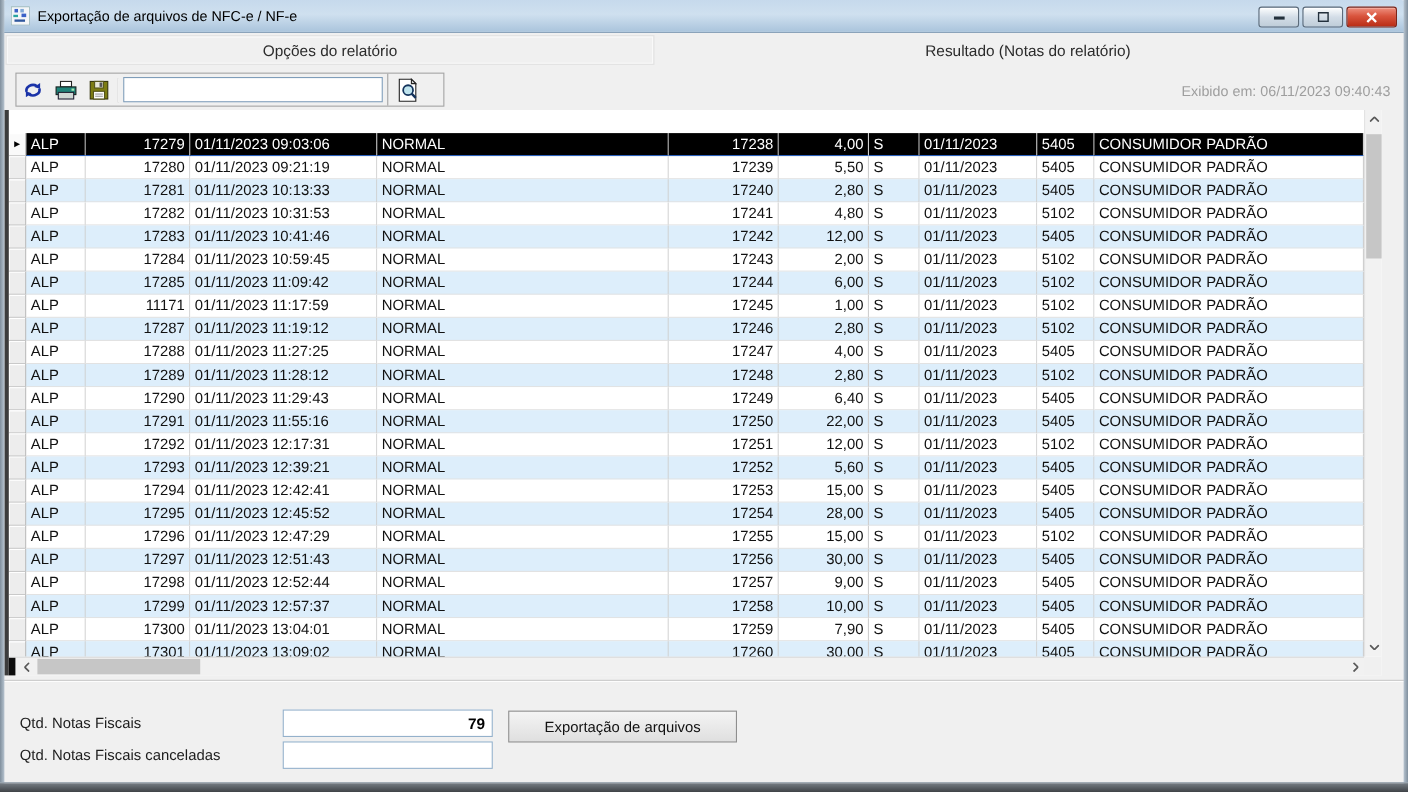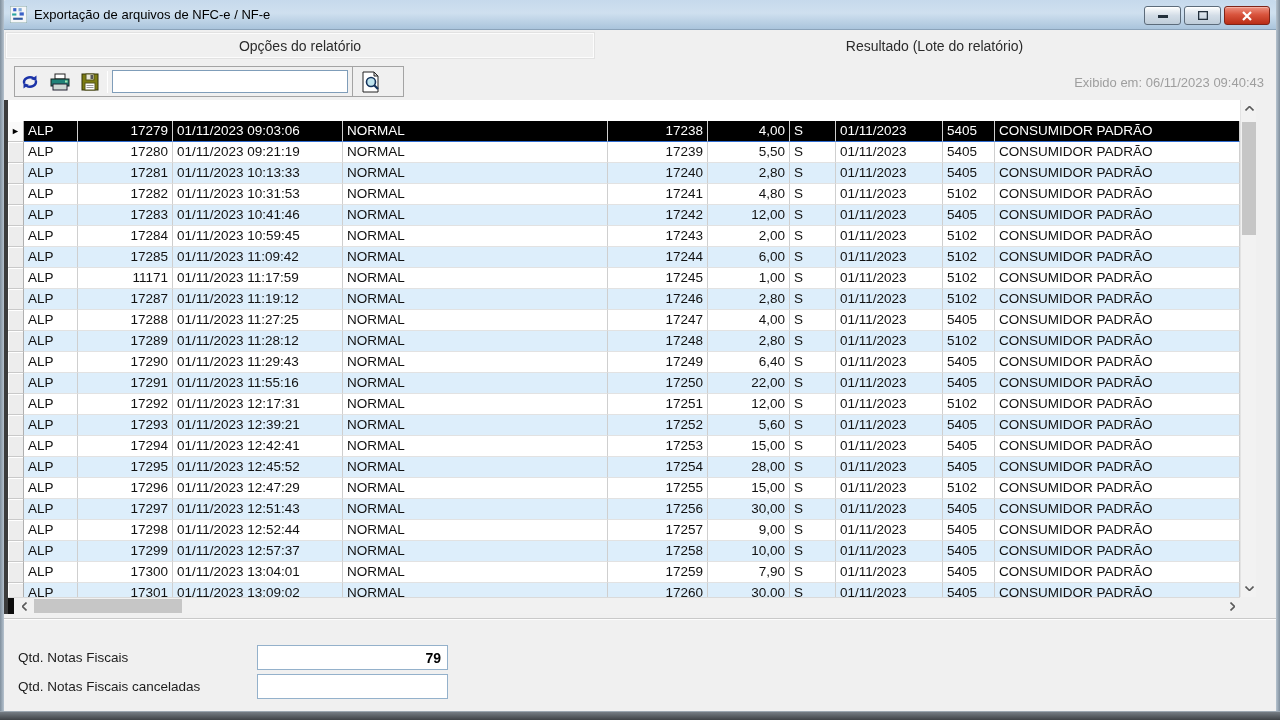--- a/index.html
+++ b/index.html
@@ -123,21 +123,21 @@
           </svg>
       </div>
     </div>
   </div>
 
   <div class="tabstrip">
     <div class="tab inactive">
       <span>Opções do relatório</span>
     </div>
     <div class="tab active">
-      <span>Resultado (Lote do relatório)</span>
+      <span>Resultado (Notas do relatório)</span>
     </div>
   </div>
 
   <div class="toolbar">
     <div class="tbtn">
       <svg width="18" height="16" viewBox="0 0 18 16">
         <path d="M3.2 9.5 A6 5 0 0 1 12.6 4.3" stroke="#1b33a8" stroke-width="2.4" fill="none"></path>
         <path d="M15.5 1.5 L15.5 7 L10.2 5.2 Z" fill="#1b33a8"></path>
         <path d="M14.8 6.5 A6 5 0 0 1 5.4 11.7" stroke="#1b33a8" stroke-width="2.4" fill="none"></path>
         <path d="M2.5 14.5 L2.5 9 L7.8 10.8 Z" fill="#1b33a8"></path>
@@ -517,17 +517,18 @@
       </div>
     </div>
     <div class="corner-gap"></div>
   </div>
 
   <div class="footer-sep"></div>
   <div class="flabel l1">Qtd. Notas Fiscais</div>
   <input class="finput v1" type="text" value="79" style="">
   <div class="flabel l2">Qtd. Notas Fiscais canceladas</div>
   <input class="finput v2" type="text" value="" style="">
+  <div class="fbtn export">Exportação de arquivos</div>
 
   <div class="frame-left"></div>
   <div class="frame-right"></div>
   <div class="frame-bottom"></div>
 </div>
 
 </body></html>

